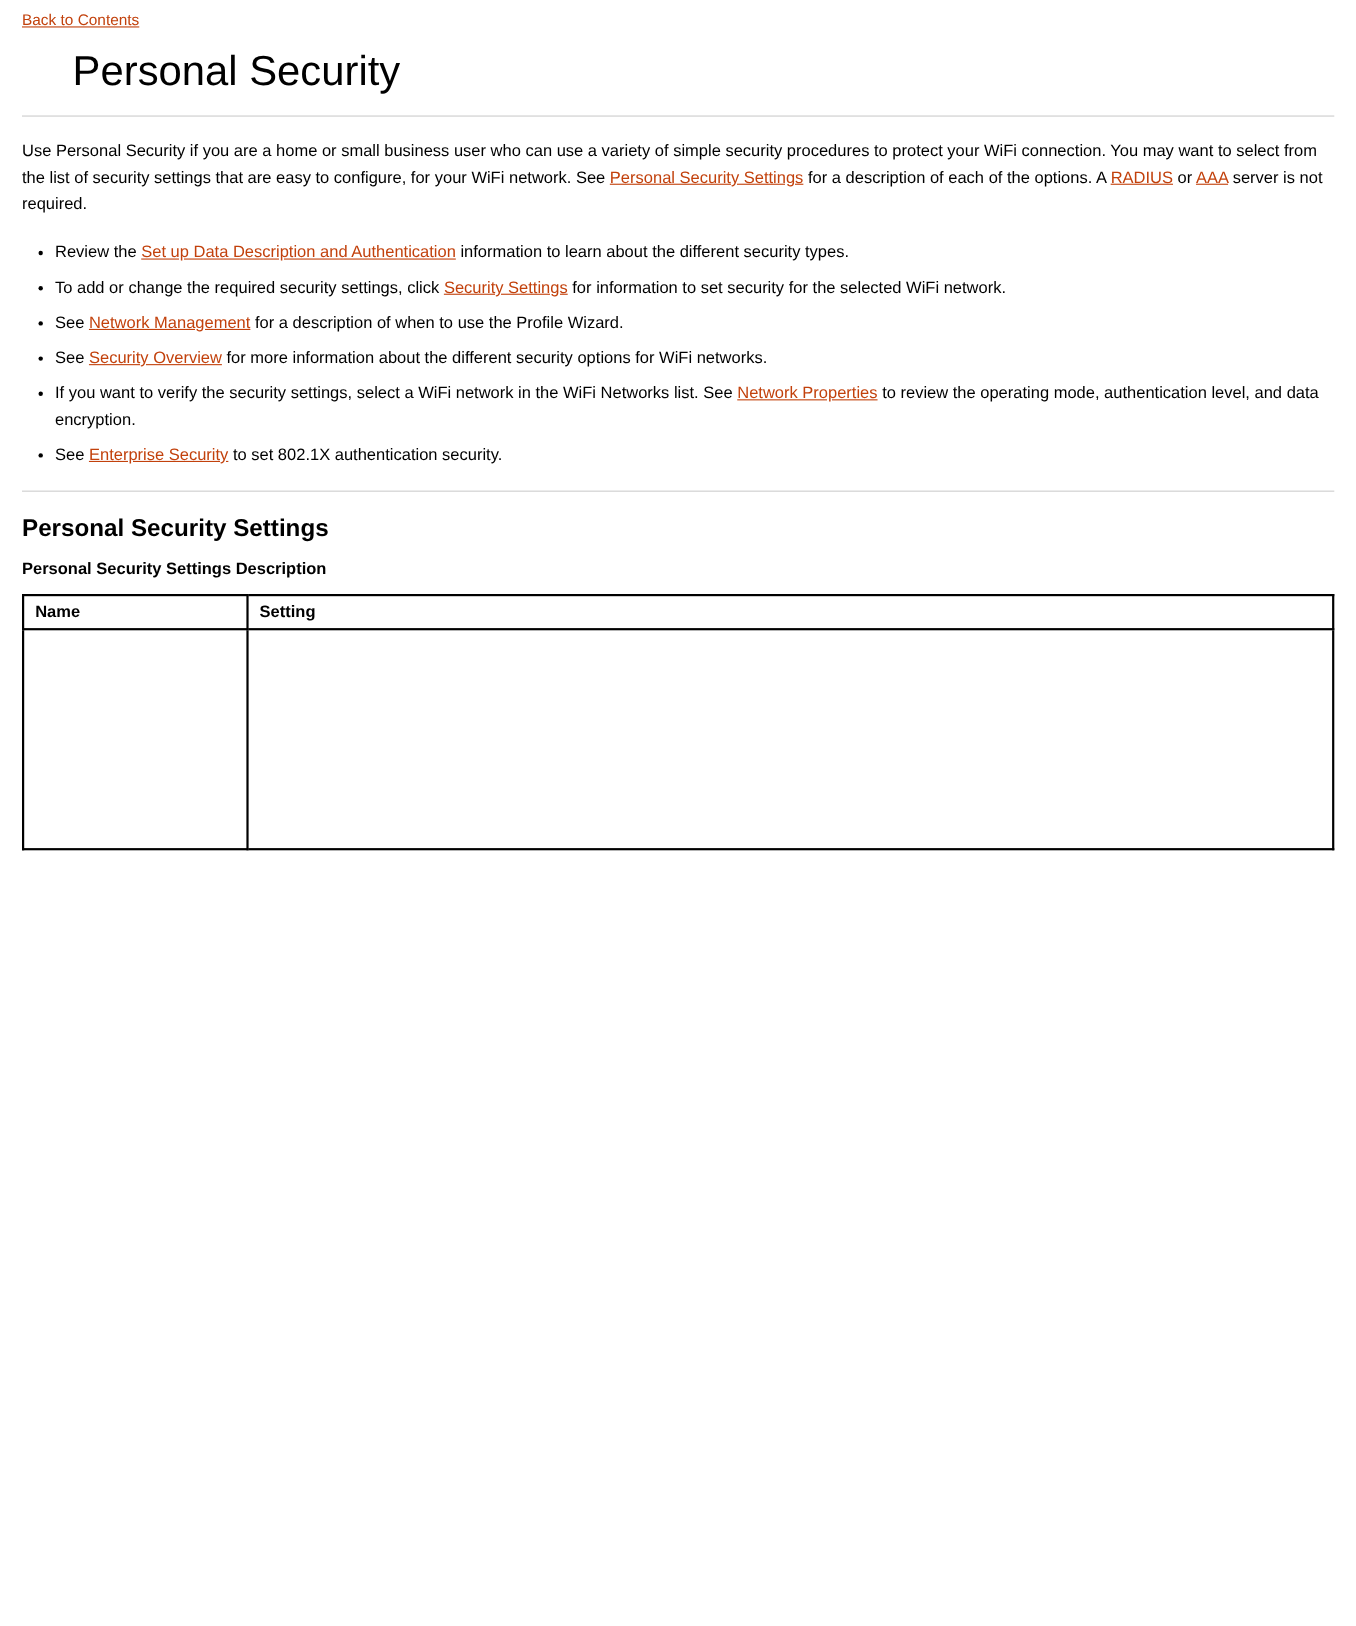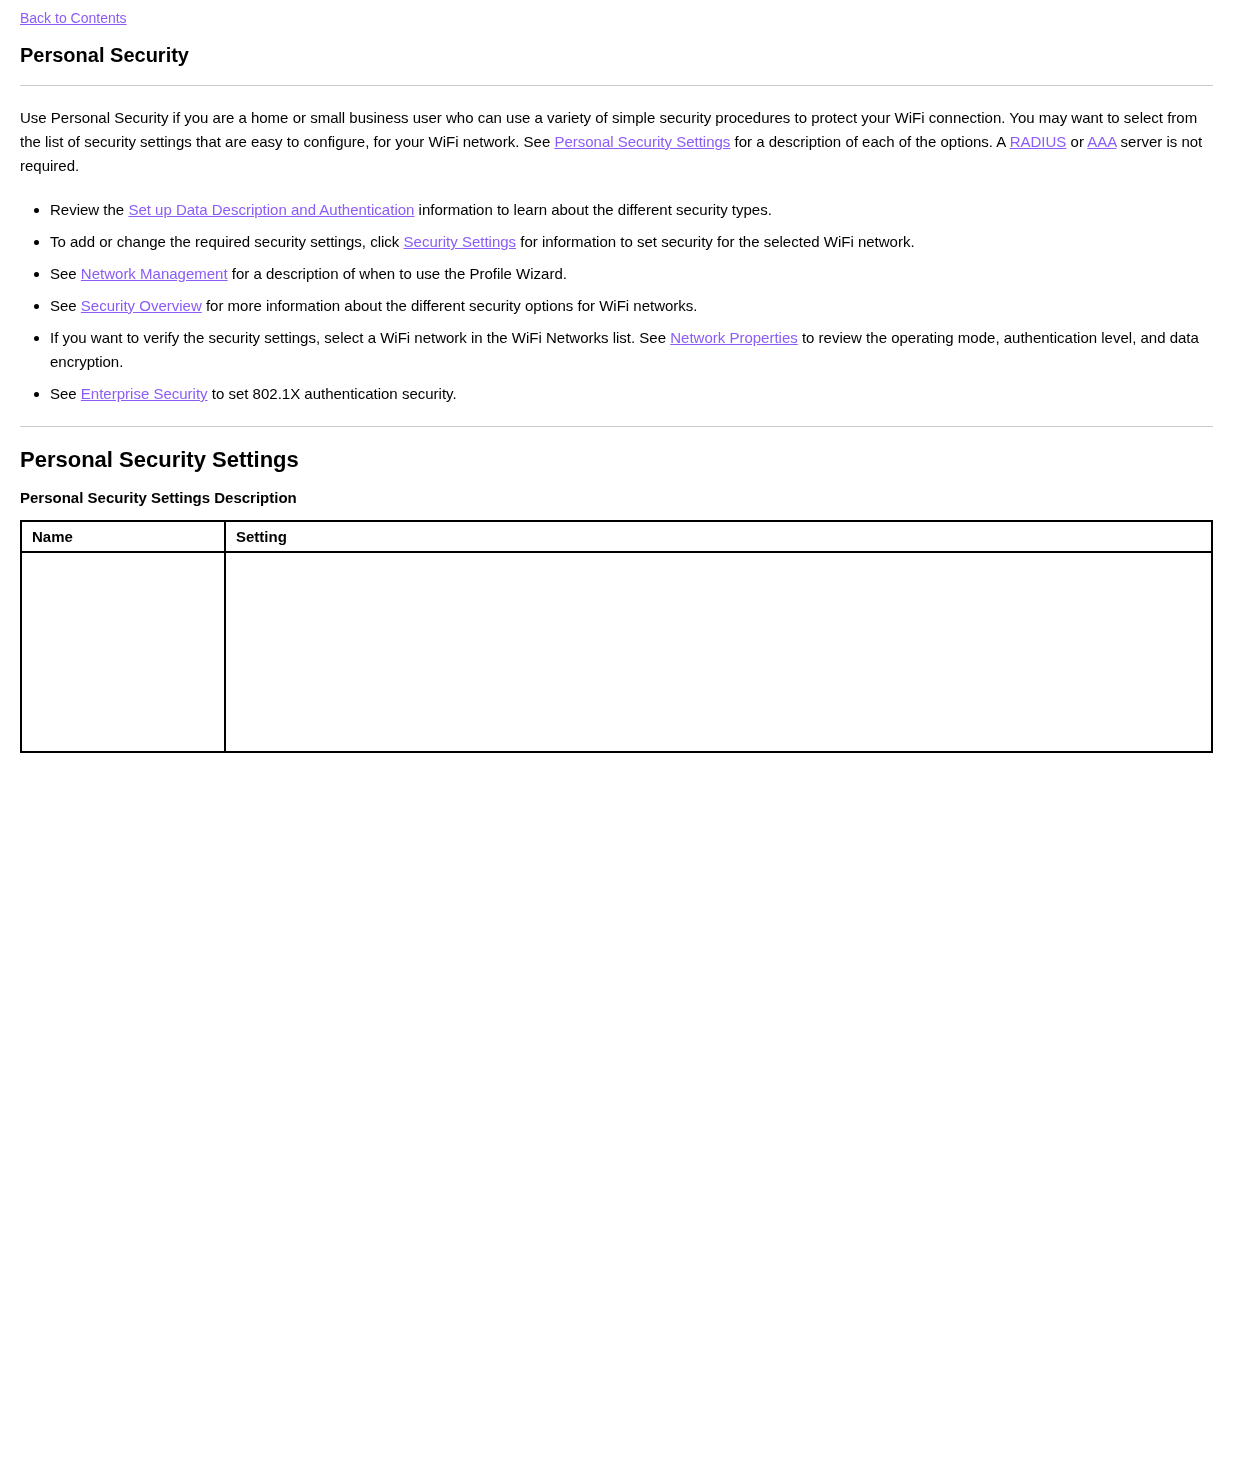--- a/index.html
+++ b/index.html
@@ -11,34 +11,35 @@
     body {
       font-family: Arial, sans-serif;
       font-size: 15px;
       color: #000000;
       background: #ffffff;
       padding: 10px 20px;
       max-width: 1233px;
     }
 
     a {
-      color: #8b5cf6;
+      color: #c2410c;
       text-decoration: underline;
     }
 
     .back-link {
       display: block;
       margin-bottom: 18px;
       font-size: 14px;
     }
 
     .page-title {
-      font-size: 20px;
-      font-weight: bold;
+      font-size: 38px;
+      font-weight: normal;
       margin-bottom: 18px;
+      margin-left: 46px;
     }
 
     .divider {
       border: none;
       border-top: 1px solid #cccccc;
       margin: 10px 0 20px 0;
     }
 
     .intro-paragraph {
       font-size: 15px;

